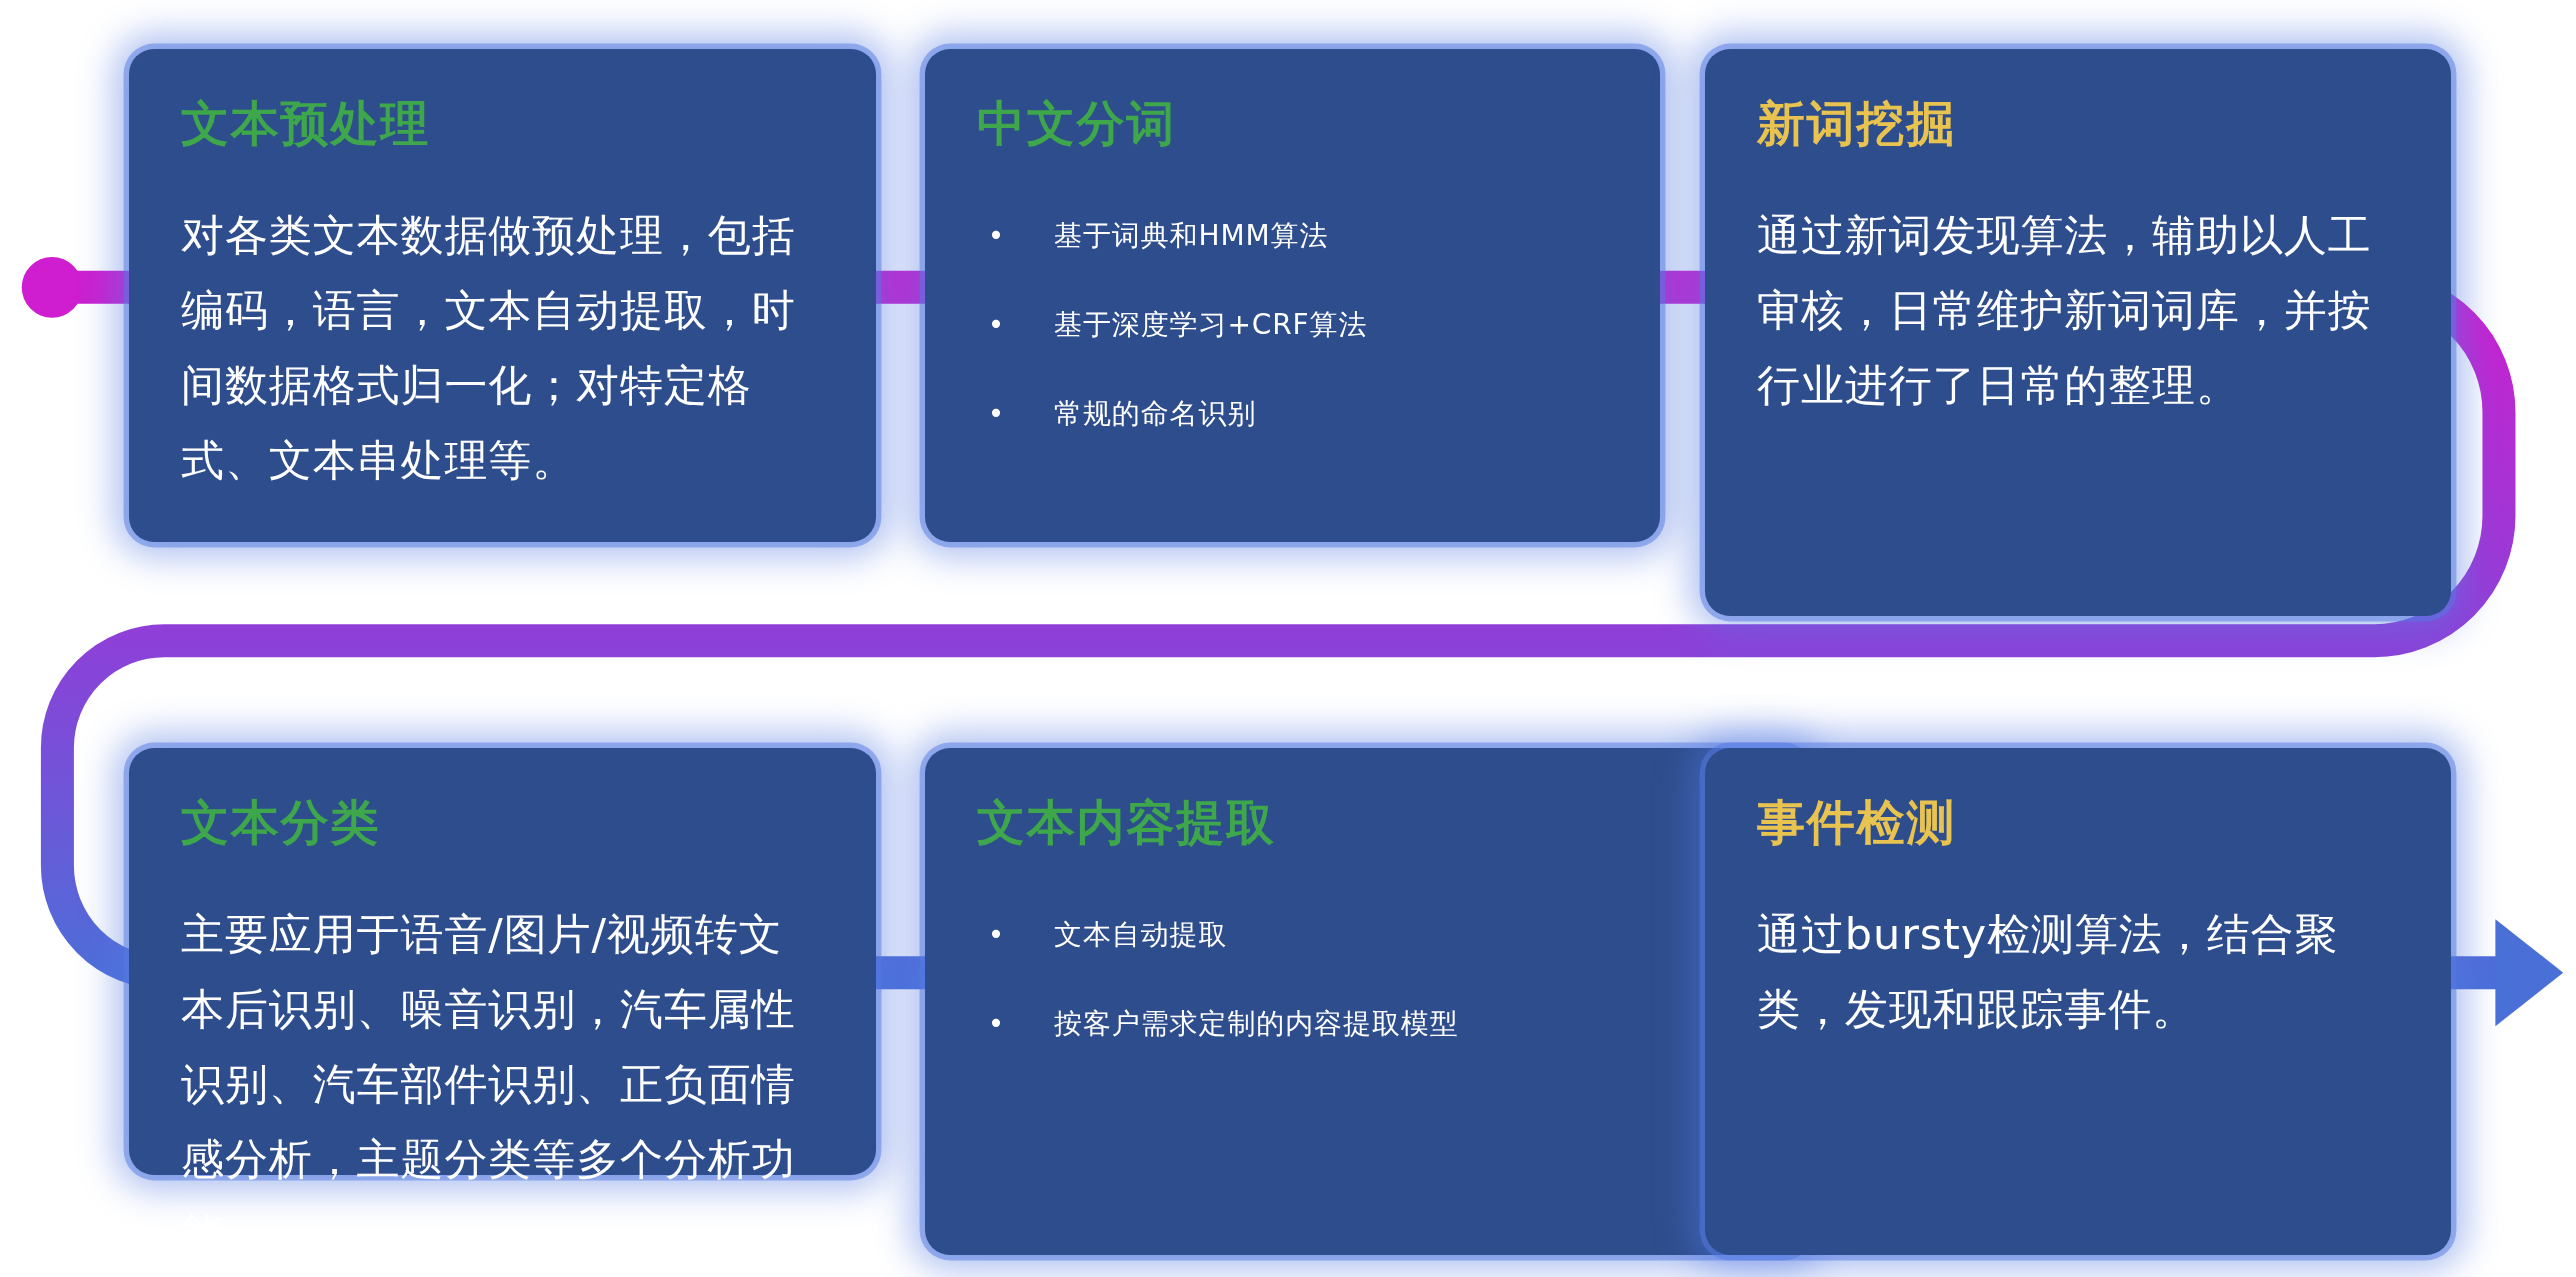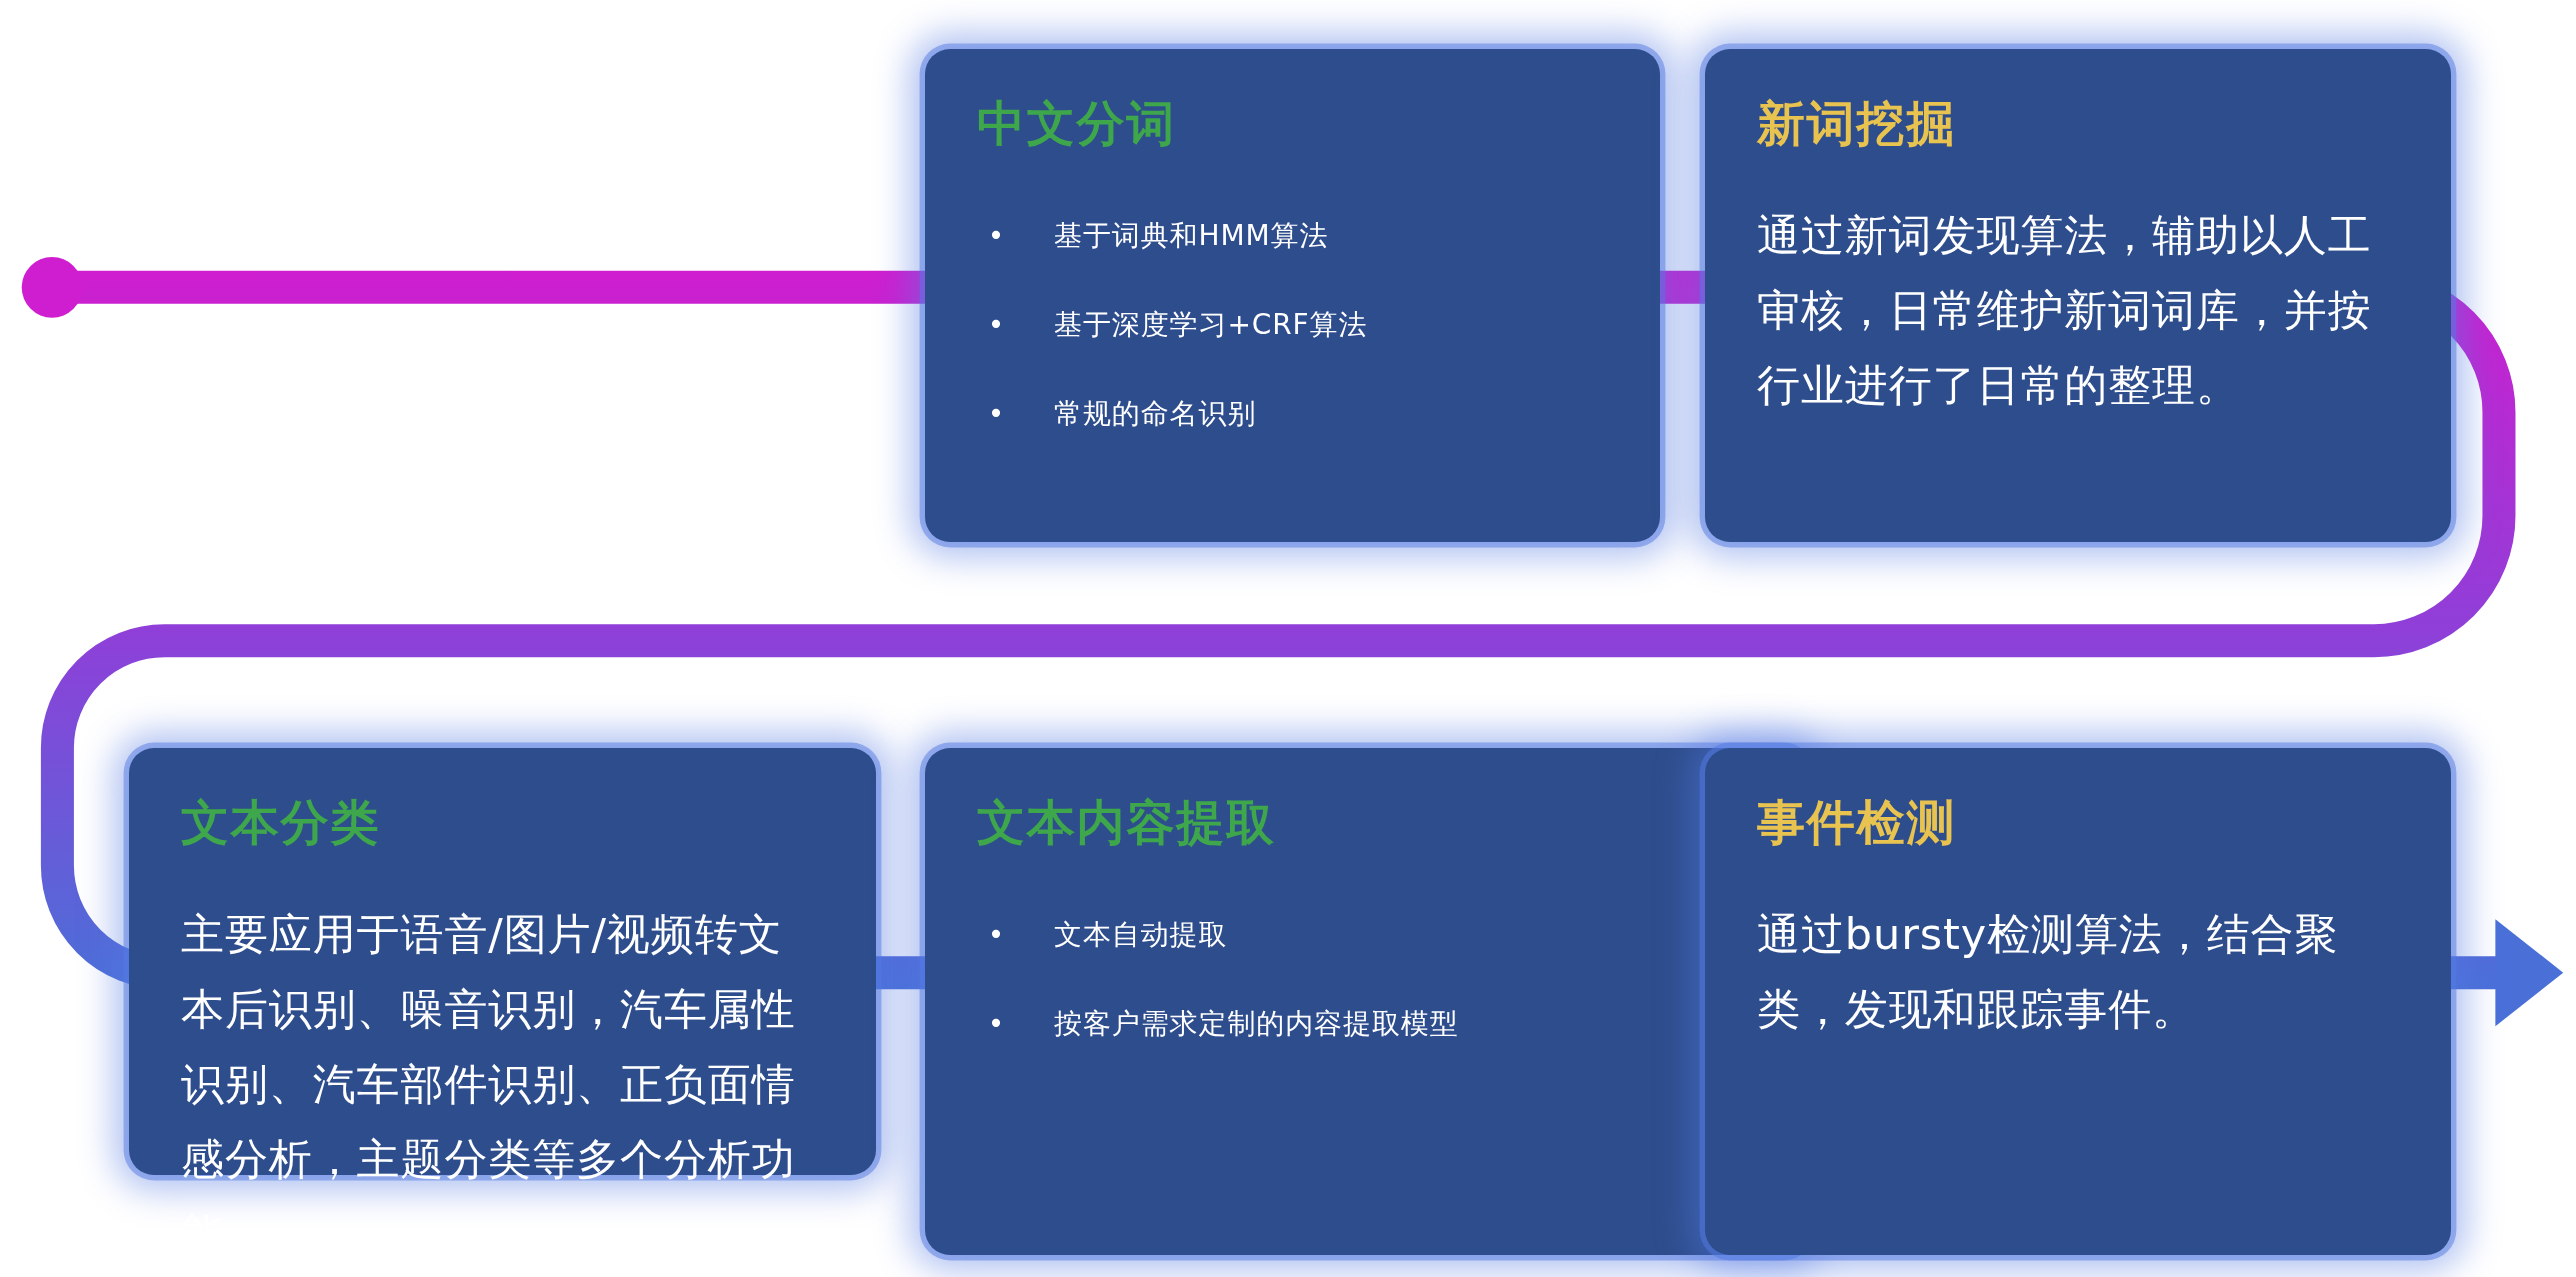--- a/index.html
+++ b/index.html
@@ -80,31 +80,35 @@
         <stop offset="0" stop-color="#cf1ecf"></stop>
         <stop offset="0.5" stop-color="#8f3fd8"></stop>
         <stop offset="1" stop-color="#4a70d8"></stop>
       </linearGradient>
     </defs>
     <path d="M 58 322 H 2660 A 140 140 0 0 1 2800 462 L 2800 578 A 140 140 0 0 1 2660 718 H 184 A 120 120 0 0 0 64 838 L 64 970 A 120 120 0 0 0 184 1090 H 2802" fill="none" stroke="url(#flowGrad)" stroke-width="37" stroke-linecap="round"></path>
     <circle cx="58" cy="322" r="34" fill="#cf1ecf"></circle>
     <polygon points="2796,1030 2872,1090 2796,1150" fill="#4a70d8"></polygon>
   </svg>
 
+  <section class="card" style="left:129px; top:49px; width:747px; height:493px;">
+    <h2 class="title" style="color: rgb(62, 166, 75);">文本预处理</h2>
+    <p class="body">对各类文本数据做预处理，包括编码，语言，文本自动提取，时间数据格式归一化；对特定格式、文本串处理等。</p>
+  </section>
 
   <section class="card" style="left:925px; top:49px; width:735px; height:493px;">
     <h2 class="title" style="color: rgb(62, 166, 75);">中文分词</h2>
     <ul class="bullets">
         <li>基于词典和HMM算法</li>
         <li>基于深度学习+CRF算法</li>
         <li>常规的命名识别</li>
       </ul>
   </section>
 
-  <section class="card" style="left:1705px; top:49px; width:746px; height:493px;">
+  <section class="card" style="left:1705px; top:49px; width:746px; height:567px;">
     <h2 class="title" style="color: rgb(233, 195, 79);">新词挖掘</h2>
     <p class="body">通过新词发现算法，辅助以人工审核，日常维护新词词库，并按行业进行了日常的整理。</p>
   </section>
 
   <section class="card" style="left:129px; top:748px; width:747px; height:427px;">
     <h2 class="title" style="color: rgb(62, 166, 75);">文本分类</h2>
     <p class="body">主要应用于语音/图片/视频转文本后识别、噪音识别，汽车属性识别、汽车部件识别、正负面情感分析，主题分类等多个分析功能。</p>
   </section>
 
   <section class="card" style="left:925px; top:748px; width:884px; height:507px;">

